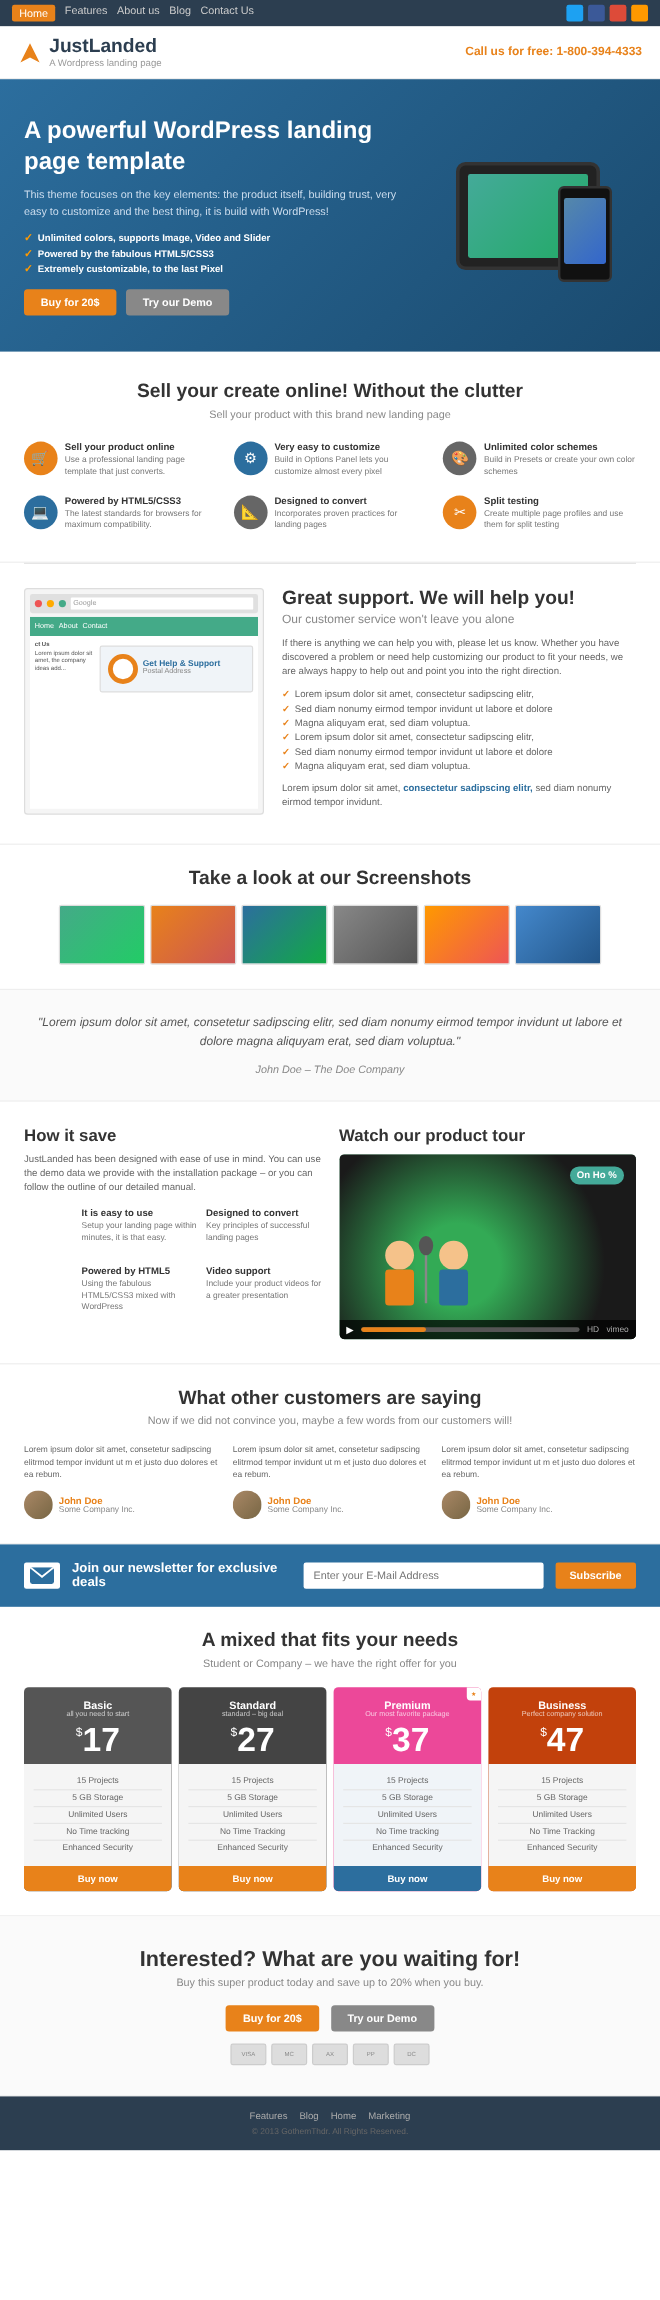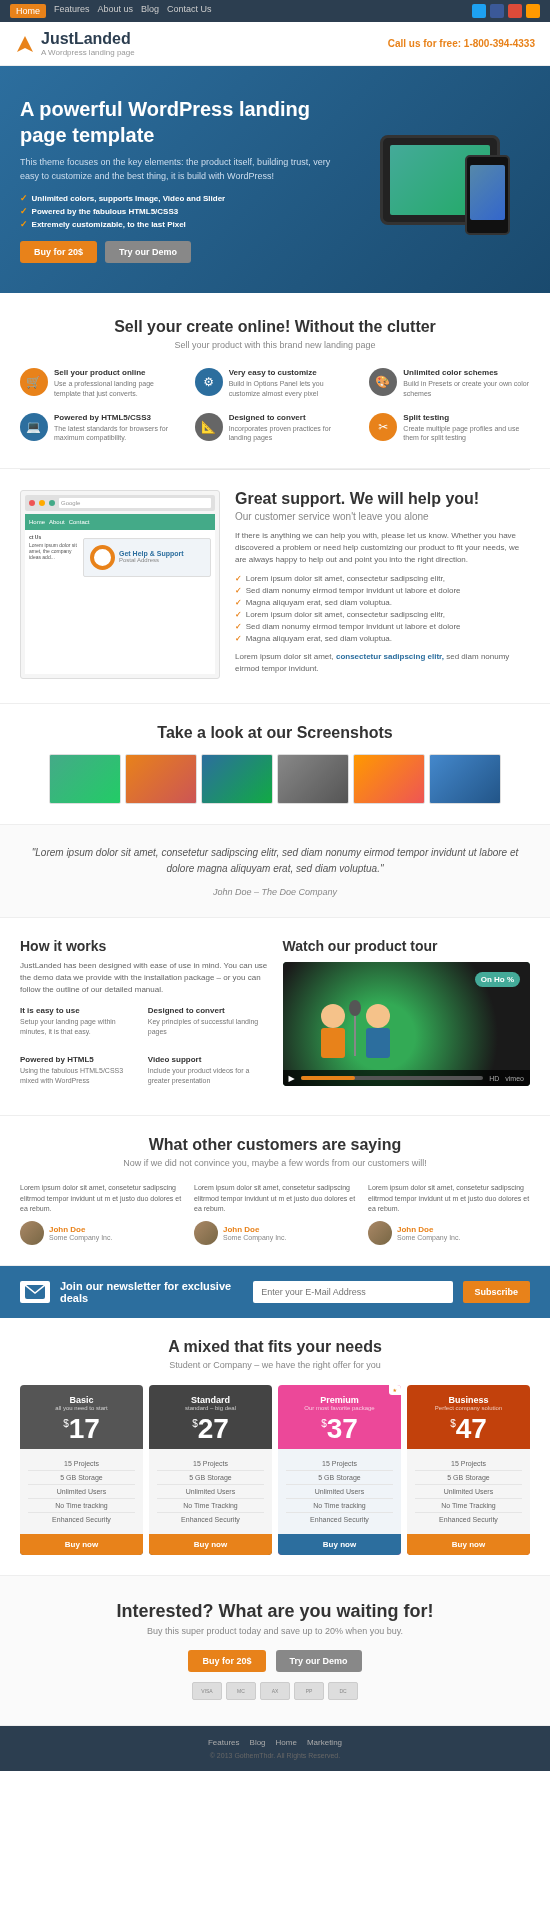--- a/index.html
+++ b/index.html
@@ -98,26 +98,26 @@
     .testimonial { padding: 20px 30px; text-align: center; background: #fafafa; border-bottom: 1px solid #eee; }
     .testimonial blockquote { font-size: 10px; color: #555; line-height: 1.6; font-style: italic; margin-bottom: 8px; }
     .testimonial cite { font-size: 9px; color: #e8821a; font-weight: bold; }
     .testimonial cite span { color: #888; font-weight: normal; }
 
     
     .how-section { display: flex; gap: 0; padding: 20px; border-bottom: 1px solid #eee; }
     .how-left { flex: 1; padding-right: 15px; }
     .how-left h2 { font-size: 14px; color: #333; margin-bottom: 6px; }
     .how-left p { font-size: 8px; color: #666; line-height: 1.5; margin-bottom: 10px; }
-    .how-features { display: grid; grid-template-columns: 1fr 1fr; gap: 8px; }
+    .how-features { display: grid; grid-template-columns: 1fr 1fr; gap: 8px; margin-left: 48px; }
     .how-feature h4 { font-size: 8px; font-weight: bold; color: #333; margin-bottom: 2px; }
     .how-feature p { font-size: 7px; color: #777; line-height: 1.4; }
     .how-right { flex: 1; }
     .how-right h2 { font-size: 14px; color: #333; margin-bottom: 8px; }
-    .video-player { background: #14532d; border-radius: 4px; height: 124px; position: relative; overflow: hidden; }
+    .video-player { background: #14532d; border-radius: 4px; height: 154px; position: relative; overflow: hidden; }
     .video-bg { position: absolute; inset: 0; background: radial-gradient(circle at 40% 60%, #3a5 20%, #1a1a1a 70%); }
     .on-air-badge { position: absolute; top: 10px; right: 10px; background: #4a9; color: #fff; font-size: 8px; font-weight: bold; padding: 3px 6px; border-radius: 10px; }
     .video-controls { position: absolute; bottom: 0; left: 0; right: 0; background: rgba(0,0,0,0.7); height: 16px; display: flex; align-items: center; padding: 0 6px; gap: 6px; }
     .play-btn { color: #fff; font-size: 8px; }
     .progress-bar { flex: 1; height: 4px; background: #555; border-radius: 2px; }
     .progress-fill { width: 30%; height: 100%; background: #e8821a; border-radius: 2px; }
     .video-meta { color: #aaa; font-size: 7px; }
 
     
     .customers-section { padding: 20px; text-align: center; border-bottom: 1px solid #eee; }
@@ -363,21 +363,21 @@
   <blockquote>"Lorem ipsum dolor sit amet, consetetur sadipscing elitr, sed diam nonumy eirmod tempor invidunt ut labore et dolore magna aliquyam erat, sed diam voluptua."</blockquote>
   <cite>
     <span>John Doe</span>
     <span style="color:#888;"> – </span>
     <span>The Doe Company</span>
   </cite>
 </section>
 
 <section class="how-section">
   <div class="how-left">
-    <h2>How it works</h2>
+    <h2>How it save</h2>
     <p>JustLanded has been designed with ease of use in mind. You can use the demo data we provide with the installation package – or you can follow the outline of our detailed manual.</p>
     <div class="how-features">
       <div class="how-feature">
         <h4>It is easy to use</h4>
         <p>Setup your landing page within minutes, it is that easy.</p>
       </div>
       <div class="how-feature">
         <h4>Designed to convert</h4>
         <p>Key principles of successful landing pages</p>
       </div>

